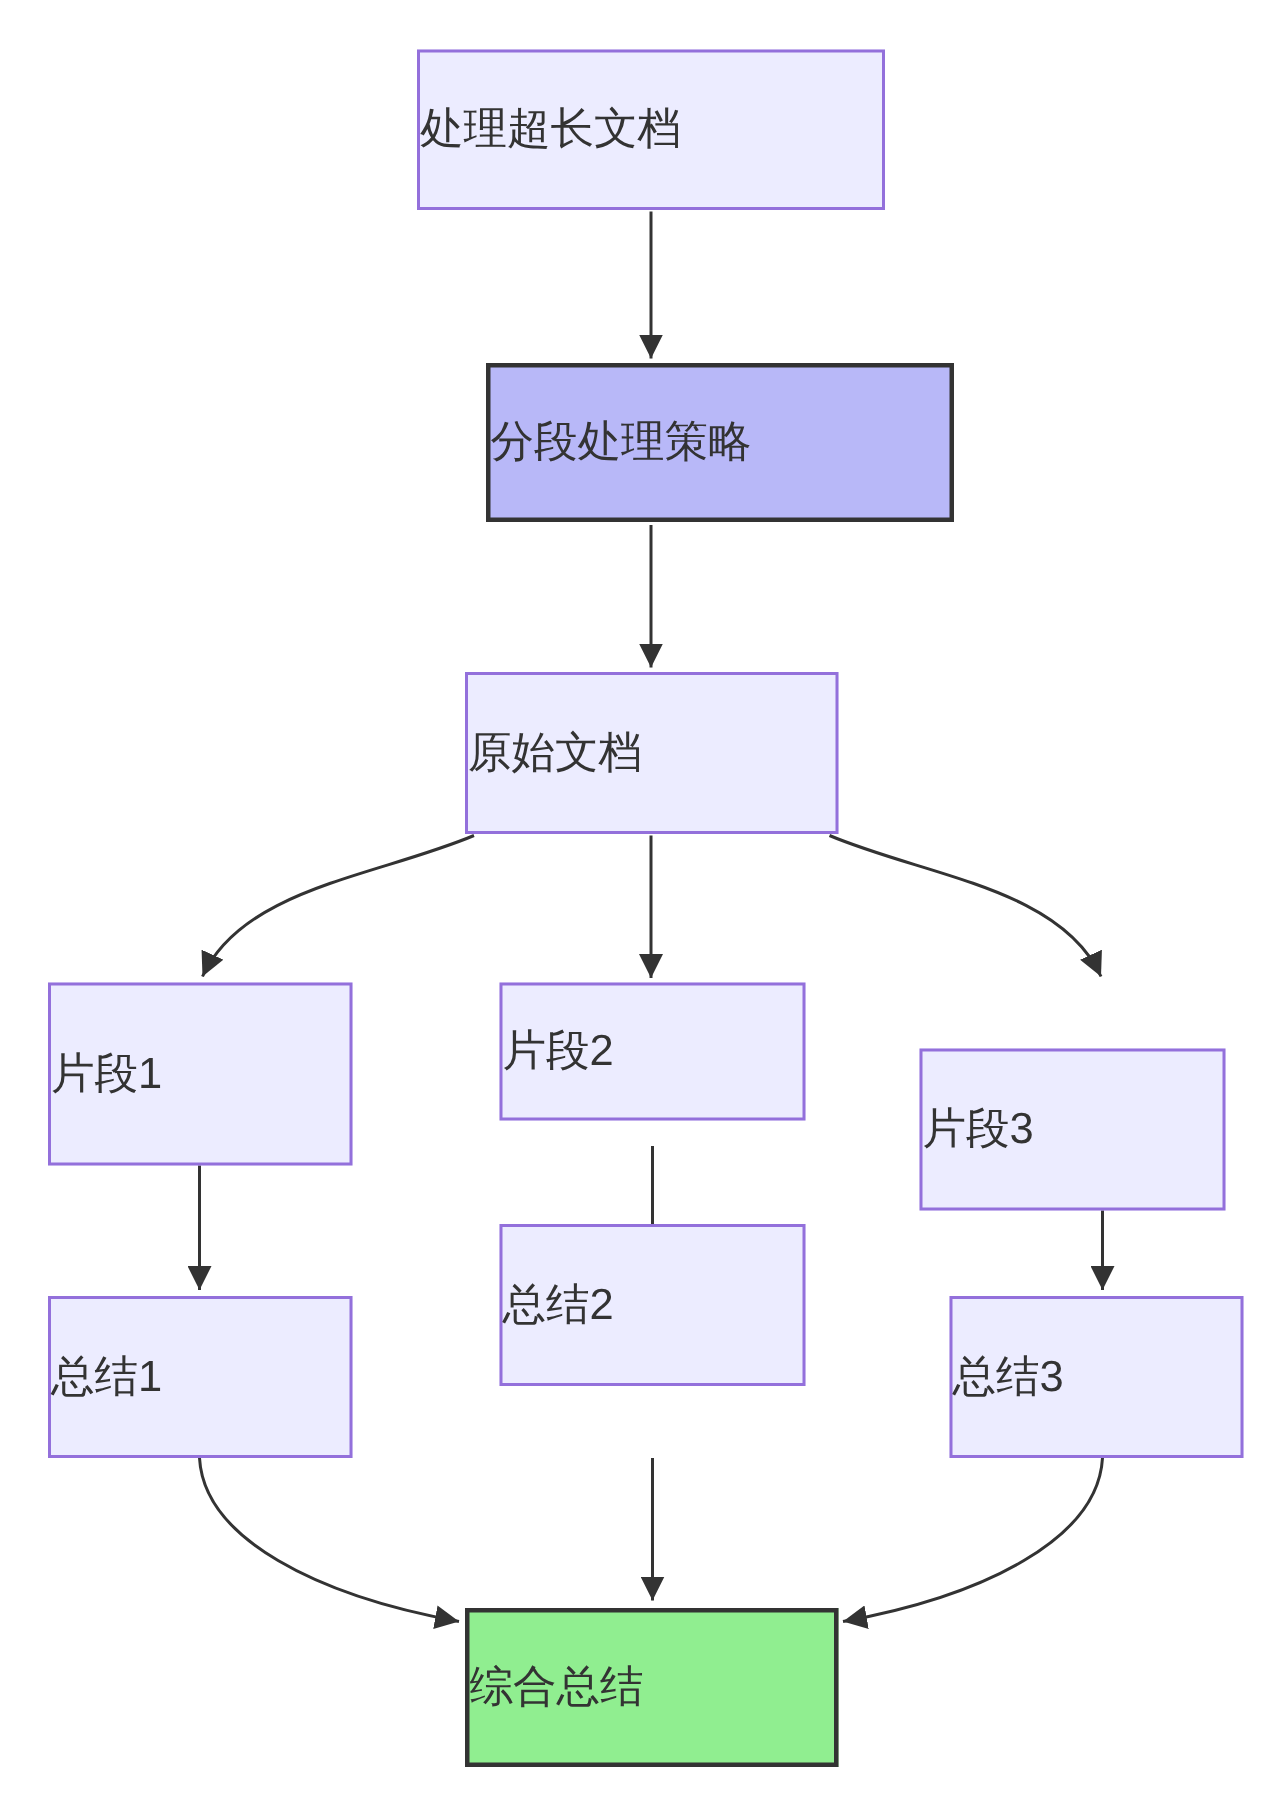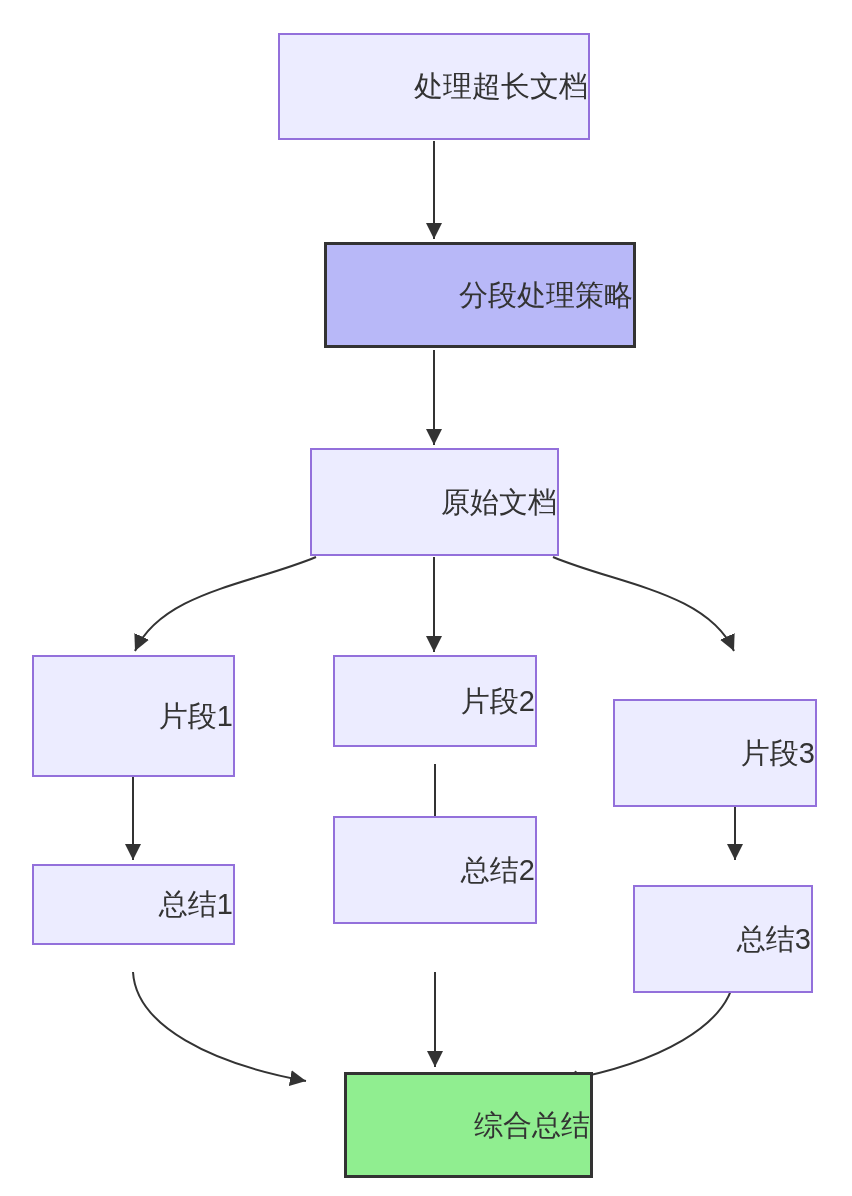--- a/index.html
+++ b/index.html
@@ -33,37 +33,36 @@
   .edge {
     fill: none;
     stroke: var(--edge-color, #333);
     stroke-width: 2px;
   }
   .arrowhead { fill: var(--edge-color, #333); }
   .node {
     position: absolute;
     display: flex;
     align-items: center;
-    justify-content: flex-end;
+    justify-content: flex-start;
     text-align: center;
     background: var(--node-fill);
     border: 2px solid var(--node-border);
     color: var(--text-color);
     font-size: 29px;
     line-height: 1.2;
   }
   .node.style-emphasis {
     background: var(--strategy-fill);
     border: 3px solid var(--strategy-border);
     margin-left: 46px;
   }
   .node.style-success {
     background: var(--result-fill);
     border: 3px solid var(--result-border);
-    margin-left: 34px;
   }
   .node-label { white-space: nowrap; }
 </style>
 </head>
 <body>
 
 <div class="canvas">
 
   <svg class="edges-layer" viewBox="0 0 852 1196" xmlns="http://www.w3.org/2000/svg">
     <defs>
@@ -105,29 +104,29 @@
   </div>
 
   <div class="node style-default" style="left:333px; top:655px; width:204px; height:92px;">
     <span class="node-label">片段2</span>
   </div>
 
   <div class="node style-default" style="left:613px; top:655px; width:204px; height:108px;margin-top:44px;">
     <span class="node-label">片段3</span>
   </div>
 
-  <div class="node style-default" style="left:32px; top:864px; width:203px; height:81px;">
+  <div class="node style-default" style="left:32px; top:864px; width:203px; height:108px;">
     <span class="node-label">总结1</span>
   </div>
 
   <div class="node style-default" style="left:333px; top:816px; width:204px; height:108px;">
     <span class="node-label">总结2</span>
   </div>
 
-  <div class="node style-default" style="left:633px; top:864px; width:180px; height:108px;margin-top:21px;">
+  <div class="node style-default" style="left:633px; top:864px; width:196px; height:108px;">
     <span class="node-label">总结3</span>
   </div>
 
   <div class="node style-success" style="left:310px; top:1072px; width:249px; height:106px;">
     <span class="node-label">综合总结</span>
   </div>
 
 </div>
 
 </body></html>

